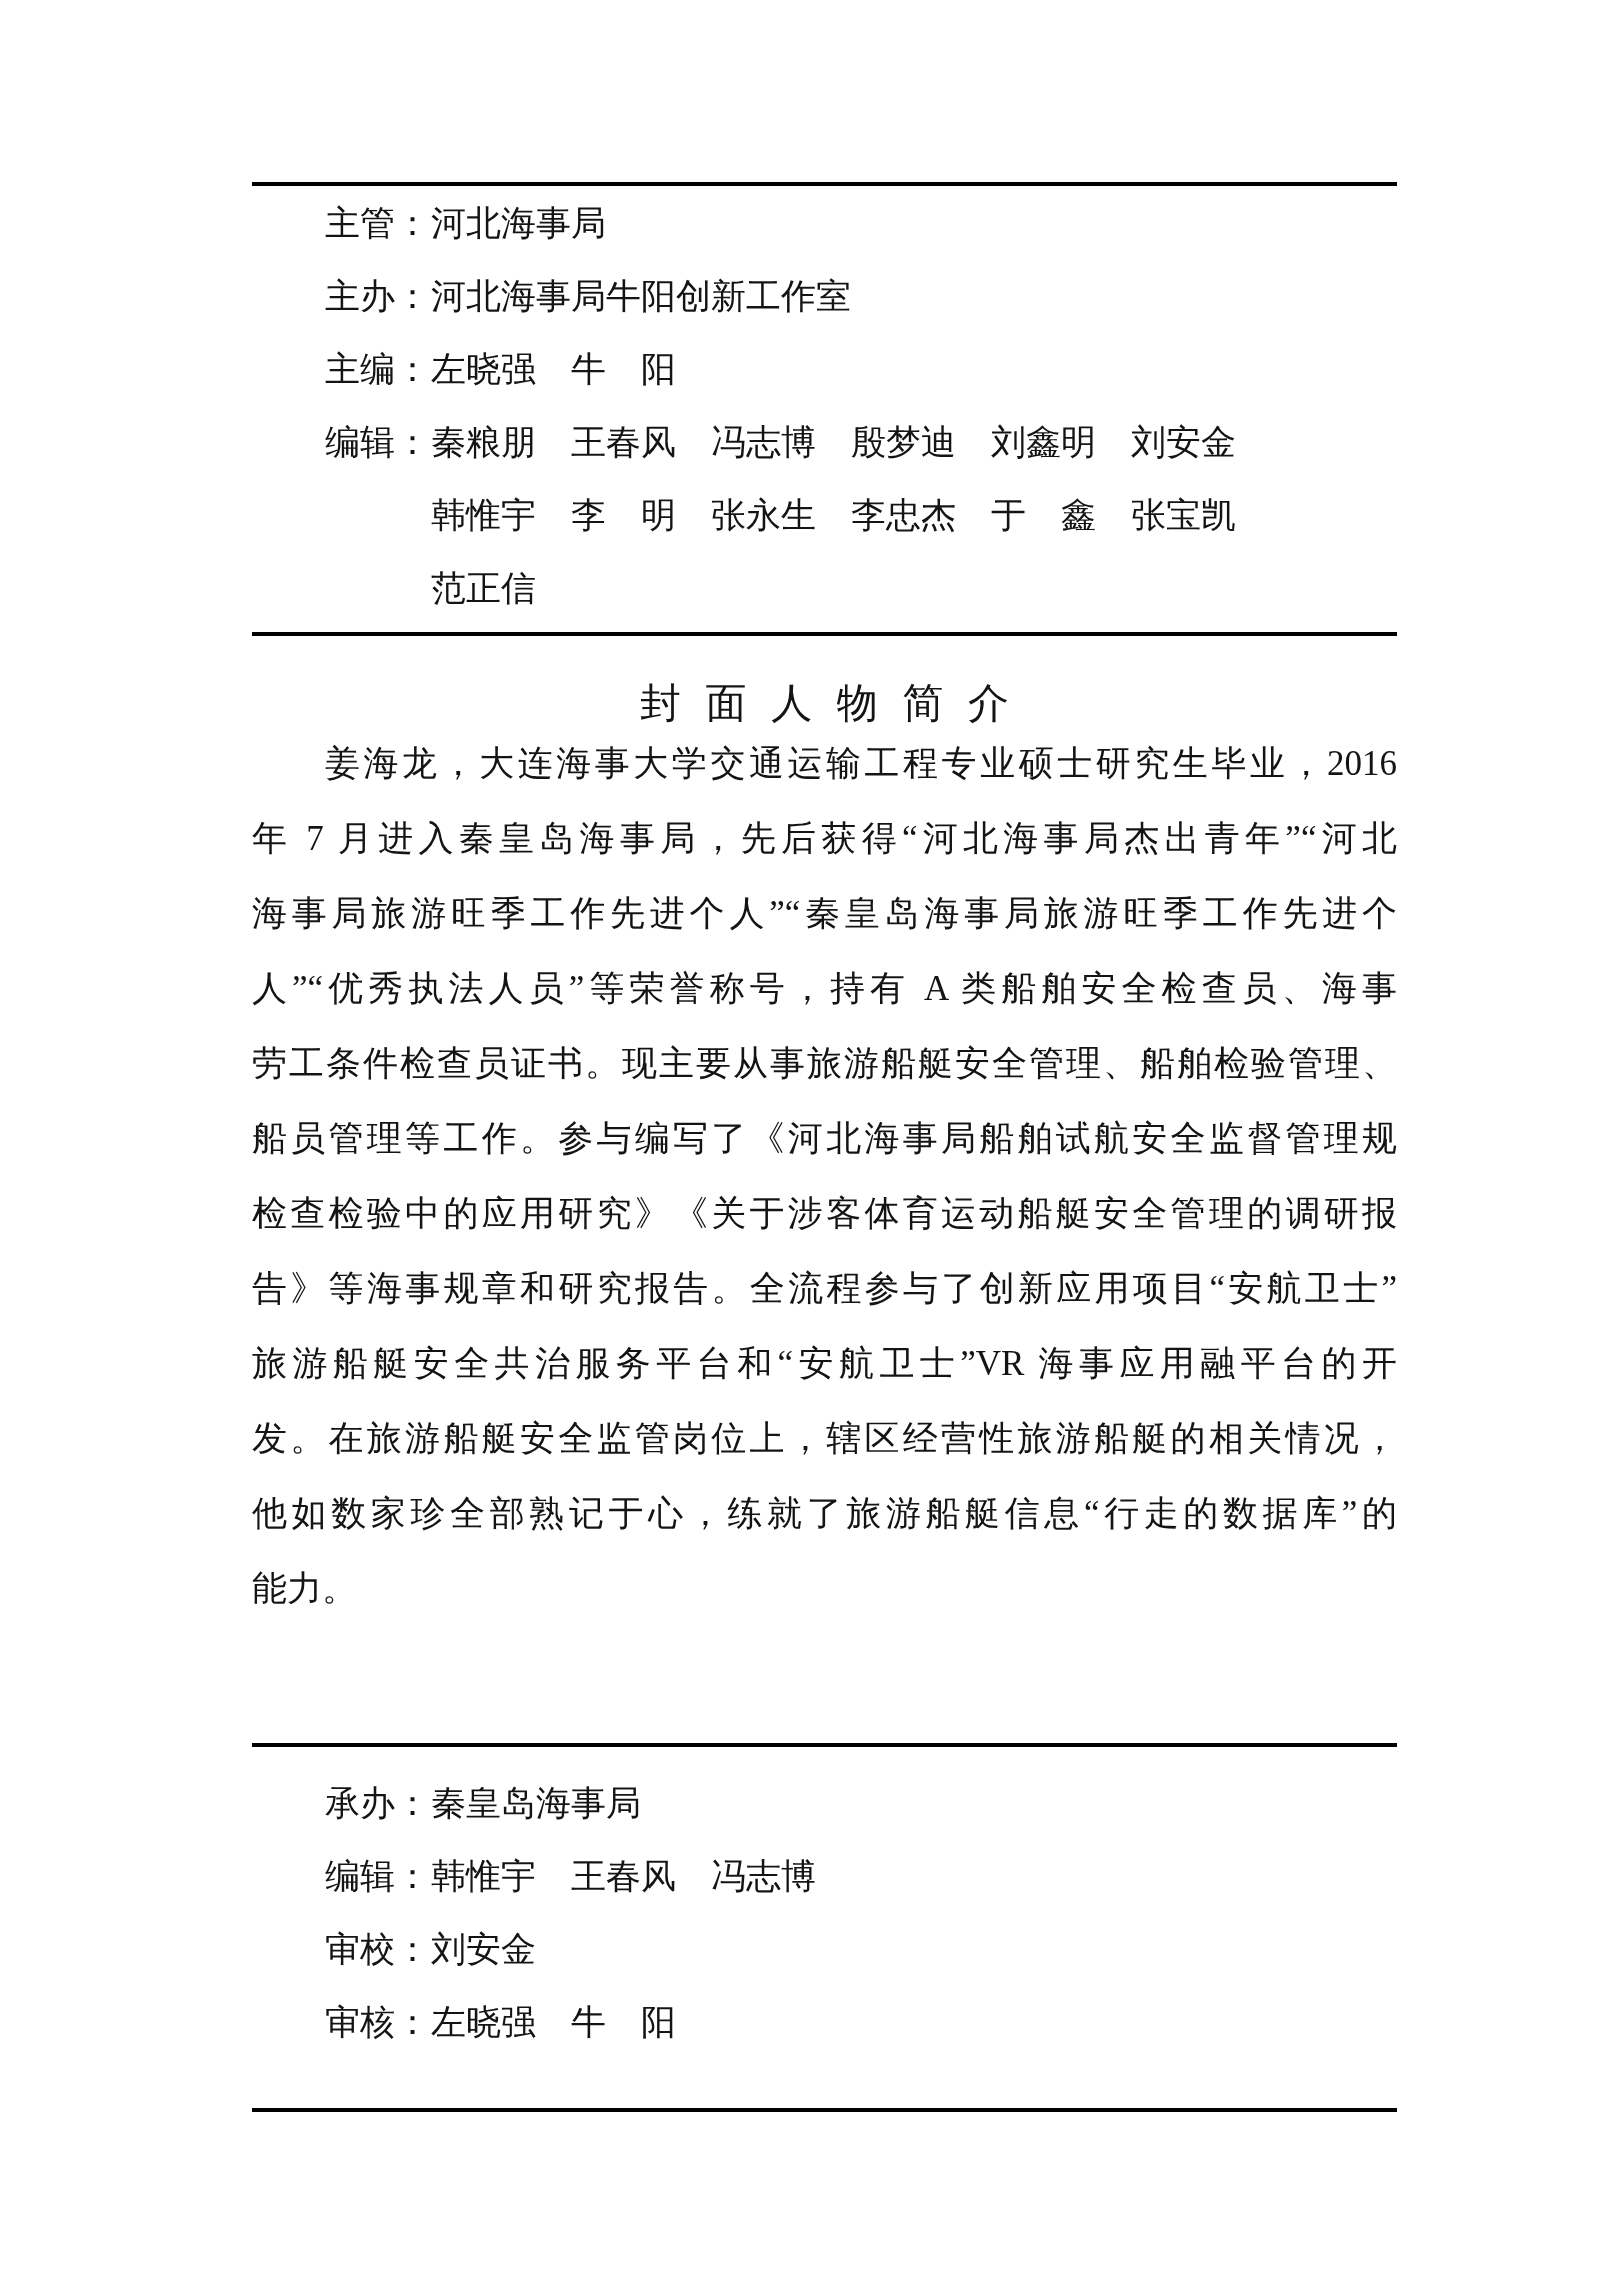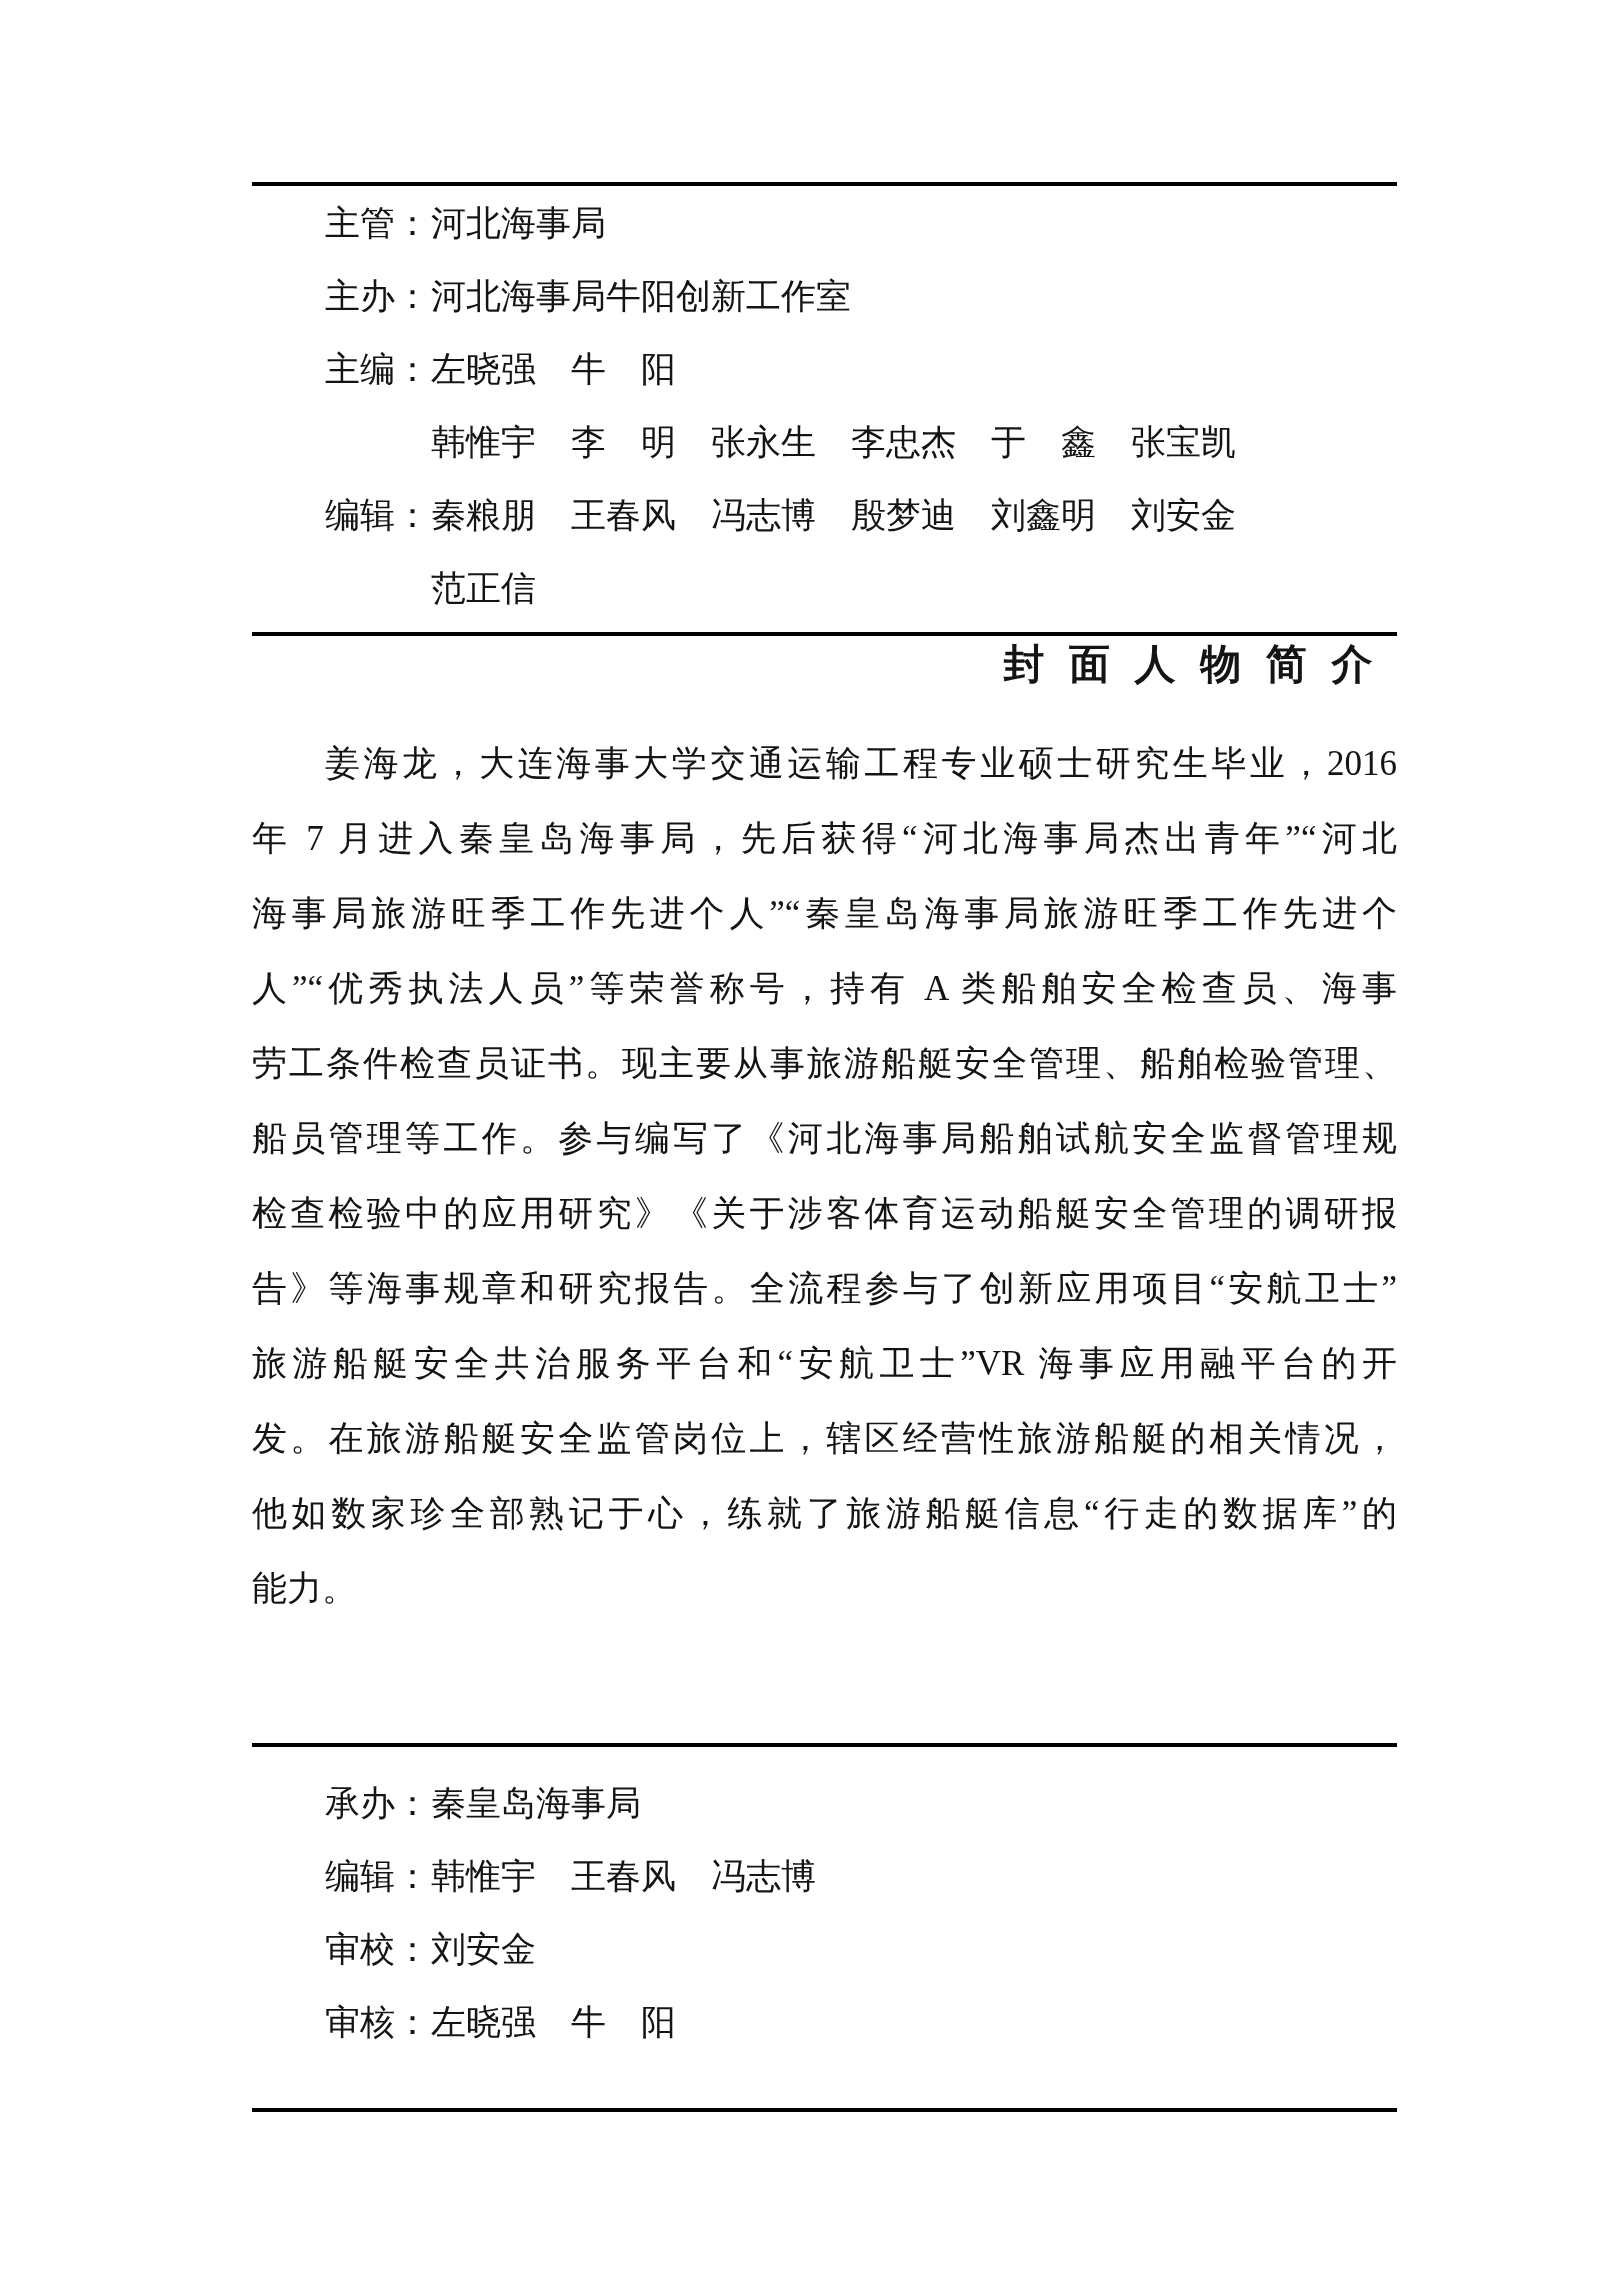--- a/index.html
+++ b/index.html
@@ -44,27 +44,27 @@
   .credit-label {
     display: inline-block;
     width: 106px;             
     white-space: nowrap;
   }
   .credit-value { white-space: nowrap; }
 
   .section-title {
     position: absolute;
     left: 252px;
-    top: 625px;
+    top: 664px;
     width: 1145px;
     height: 79px;
     line-height: 79px;
-    text-align: right;
+    text-align: center;
     font-size: 41px;
-    font-weight: bold;
+    font-weight: normal;
     letter-spacing: 0.6em;
     text-indent: 0.6em;       
     white-space: nowrap;
   }
 
   .profile {
     position: absolute;
     left: 252px;
     top: 726px;
     width: 1145px;
@@ -90,24 +90,24 @@
     <div class="credit-row">
       <span class="credit-label">主管：</span><span class="credit-value">河北海事局</span>
     </div>
     <div class="credit-row">
       <span class="credit-label">主办：</span><span class="credit-value">河北海事局牛阳创新工作室</span>
     </div>
     <div class="credit-row">
       <span class="credit-label">主编：</span><span class="credit-value">左晓强　牛　阳</span>
     </div>
     <div class="credit-row">
-      <span class="credit-label"></span><span class="credit-value">韩惟宇　李　明　张永生　李忠杰　于　鑫　张宝凯</span>
+      <span class="credit-label">编辑：</span><span class="credit-value">秦粮朋　王春风　冯志博　殷梦迪　刘鑫明　刘安金</span>
     </div>
     <div class="credit-row">
-      <span class="credit-label">编辑：</span><span class="credit-value">秦粮朋　王春风　冯志博　殷梦迪　刘鑫明　刘安金</span>
+      <span class="credit-label"></span><span class="credit-value">韩惟宇　李　明　张永生　李忠杰　于　鑫　张宝凯</span>
     </div>
     <div class="credit-row">
       <span class="credit-label"></span><span class="credit-value">范正信</span>
     </div>
   </div>
 
   <div class="rule rule-masthead-bot"></div>
 
   <div class="section-title">封面人物简介</div>
 

